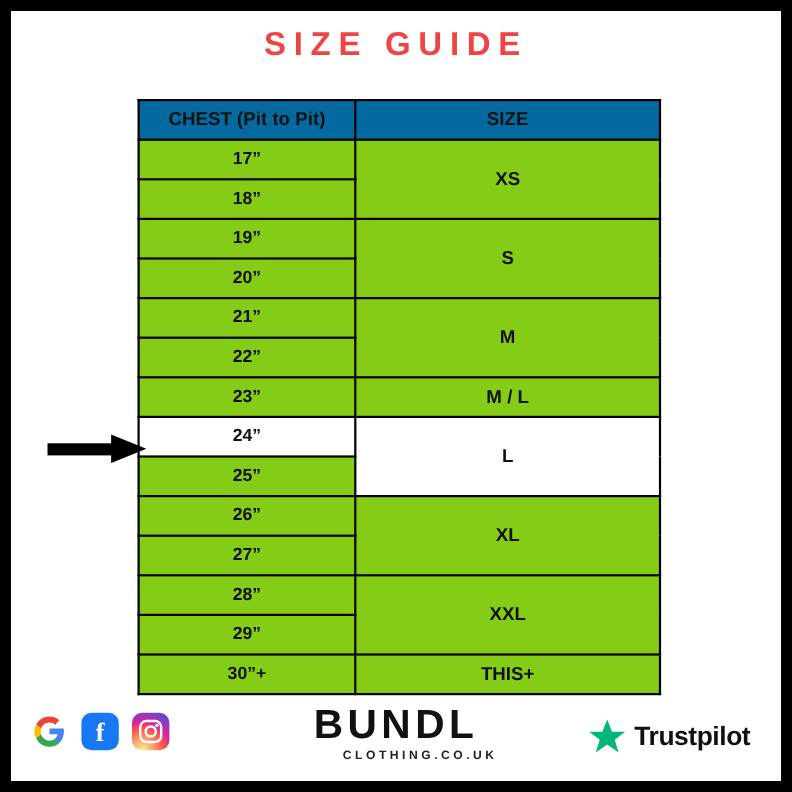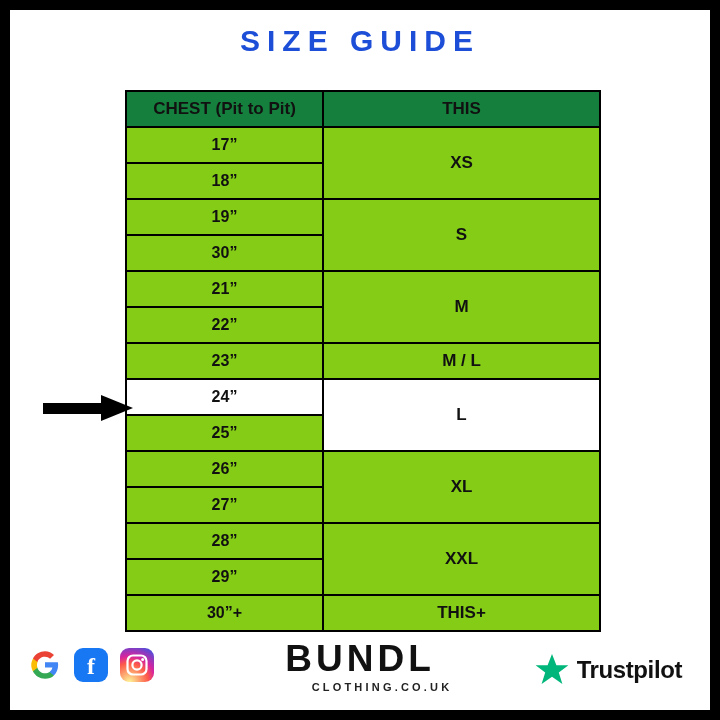--- a/index.html
+++ b/index.html
@@ -20,21 +20,21 @@
     width: 700px;
     height: 700px;
     background: #ffffff;
     box-sizing: border-box;
   }
   .title {
     text-align: center;
     font-size: 30px;
     font-weight: bold;
     letter-spacing: 7px;
-    color: #1d4ed8;
+    color: #ef4444;
     margin-top: 14px;
     font-family: "Liberation Sans", sans-serif;
   }
   .subtitle {
     text-align: center;
     font-size: 12.5px;
     font-weight: bold;
     letter-spacing: 4.2px;
     color: #3d3d3d;
     margin-top: 14px;
@@ -54,21 +54,21 @@
     border: 2px solid #000000;
     text-align: center;
     font-weight: bold;
     color: #111111;
     height: 34px;
     padding: 0;
   }
   td.chest-col { width: 195px; font-size: 16px; }
   td.size-col  { width: 275px; font-size: 17px; }
   td.header {
-    background: #15803d;
+    background: #0369a1;
     font-size: 17px;
     height: 38px;
   }
   td.grey { background: #84cc16; }
   td.white { background: #ffffff; }
   .arrow {
     position: absolute;
     left: 33px;
     top: 385px;
     width: 90px;
@@ -146,37 +146,37 @@
 
 <div class="frame">
 
   <div class="title">SIZE GUIDE</div>
 
   <div class="table-wrap">
     <table class="size-table">
       <tbody>
         <tr>
           <td class="chest-col header">CHEST (Pit to Pit)</td>
-          <td class="size-col header">THIS</td>
+          <td class="size-col header">SIZE</td>
         </tr>
 
         <tr>
           <td class="chest-col grey">17”</td>
           <td class="size-col grey" rowspan="2">XS</td>
         </tr>
         <tr>
           <td class="chest-col grey">18”</td>
         </tr>
 
         <tr>
           <td class="chest-col grey">19”</td>
           <td class="size-col grey" rowspan="2">S</td>
         </tr>
         <tr>
-          <td class="chest-col grey">30”</td>
+          <td class="chest-col grey">20”</td>
         </tr>
 
         <tr>
           <td class="chest-col grey">21”</td>
           <td class="size-col grey" rowspan="2">M</td>
         </tr>
         <tr>
           <td class="chest-col grey">22”</td>
         </tr>
 

